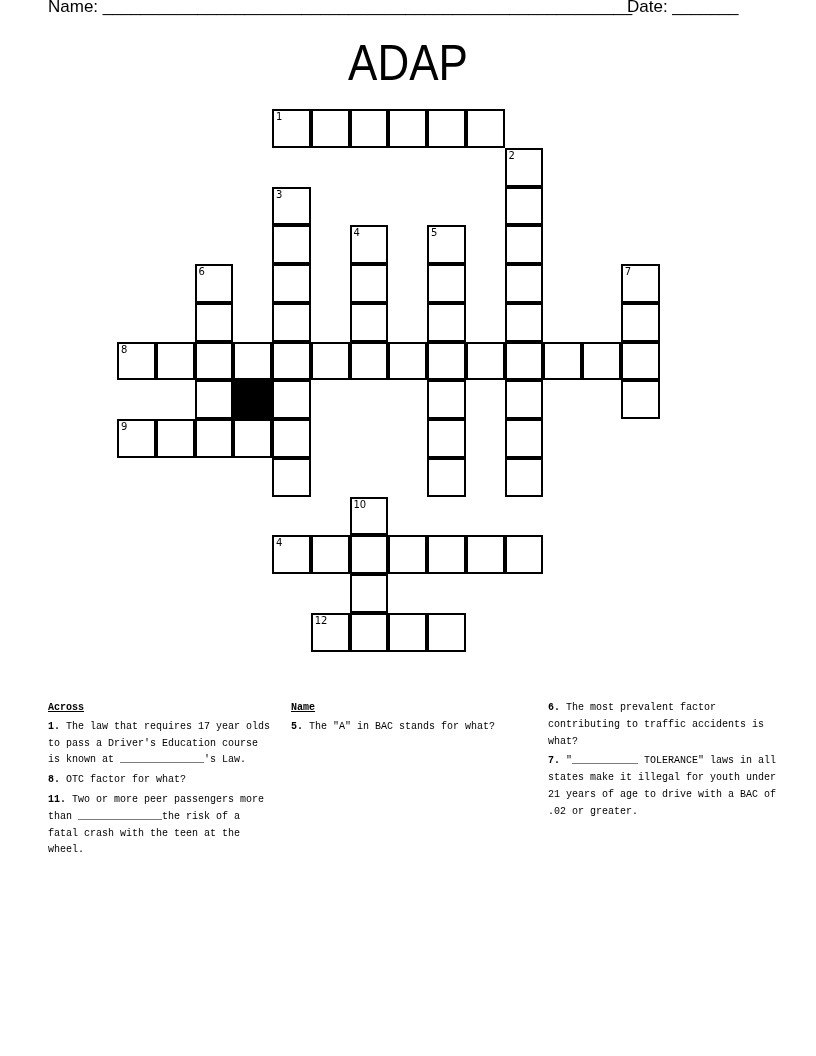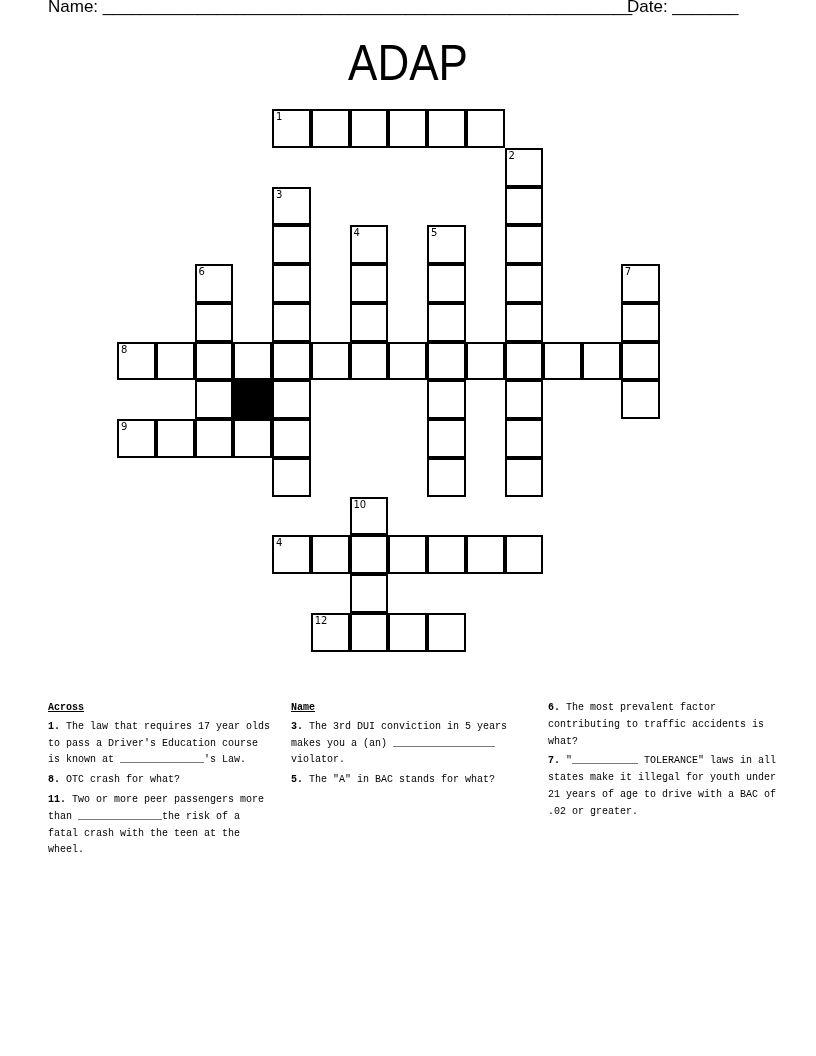--- a/index.html
+++ b/index.html
@@ -114,26 +114,25 @@
       <span class="num">12</span>
     </div>
     <div class="cell" style="left: 350.5px; top: 613.75px;"></div>
     <div class="cell" style="left: 389.25px; top: 613.75px;"></div>
     <div class="cell" style="left: 428px; top: 613.75px;"></div>
   </div>
 
 <div class="clues" style="left:48px; width:228px;">
   <div class="hd">Across</div>
   <div class="clue"><b>1.</b><span> The law that requires 17 year olds to pass a Driver's Education course is known at ______________'s Law.</span></div>
-  <div class="clue"><b>8.</b><span> OTC crash for what?</span></div>
+  <div class="clue"><b>8.</b><span> OTC factor for what?</span></div>
   <div class="clue"><b>11.</b><span> Two or more peer passengers more than ______________the risk of a fatal crash with the teen at the wheel.</span></div>
 </div>
 
 <div class="clues" style="left:291px; width:228px;">
   <div class="hd">Name</div>
-  <div class="clue"><b>3.</b><span> The 3rd DUI conviction in 5 years makes you a (an) _________________ violator.</span></div>
   <div class="clue"><b>5.</b><span> The "A" in BAC stands for what?</span></div>
 </div>
 
 <div class="clues" style="left:520px; width:235px;margin-left:28px;">
   <div class="clue"><b>6.</b><span> The most prevalent factor contributing to traffic accidents is what?</span></div>
   <div class="clue"><b>7.</b><span> "___________ TOLERANCE" laws in all states make it illegal for youth under 21 years of age to drive with a BAC of .02 or greater.</span></div>
 </div>
 
 </body></html>

